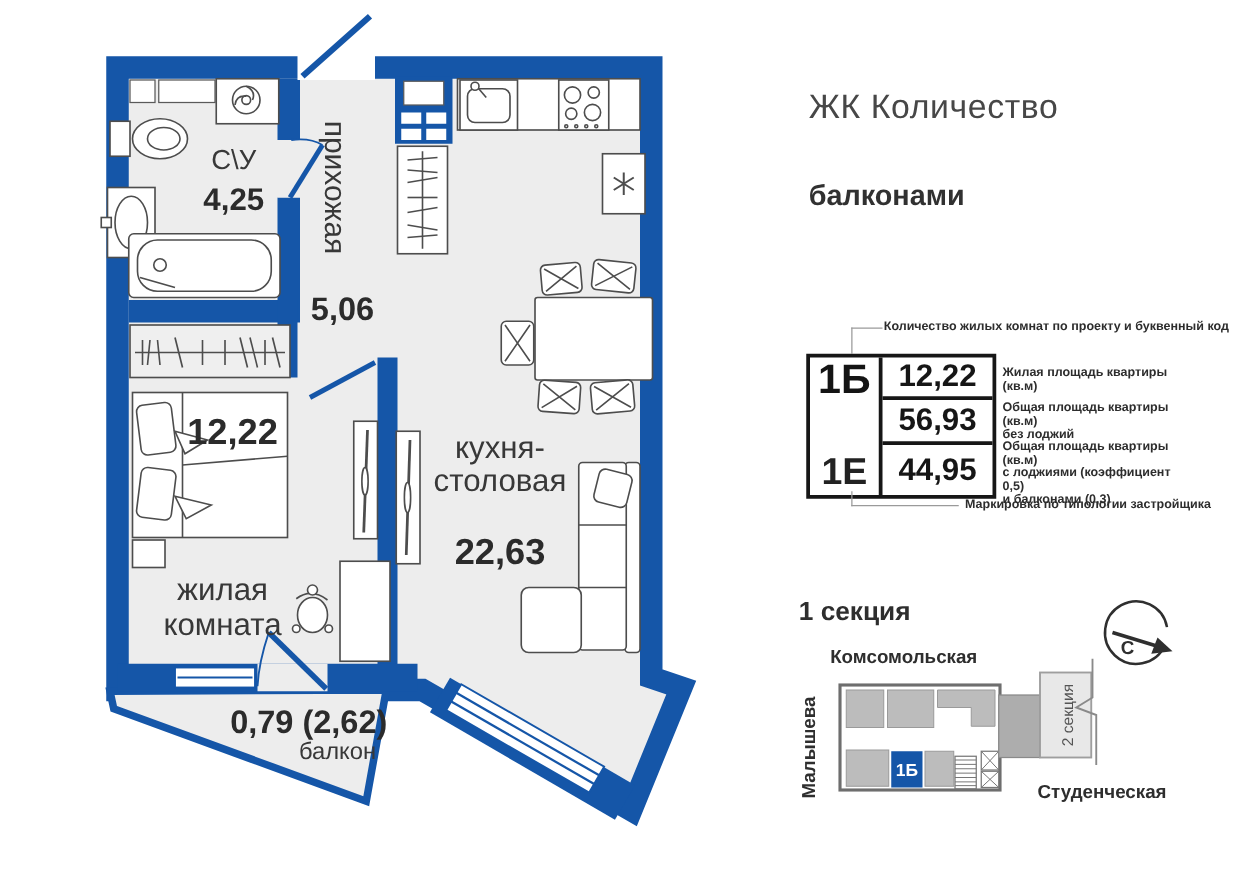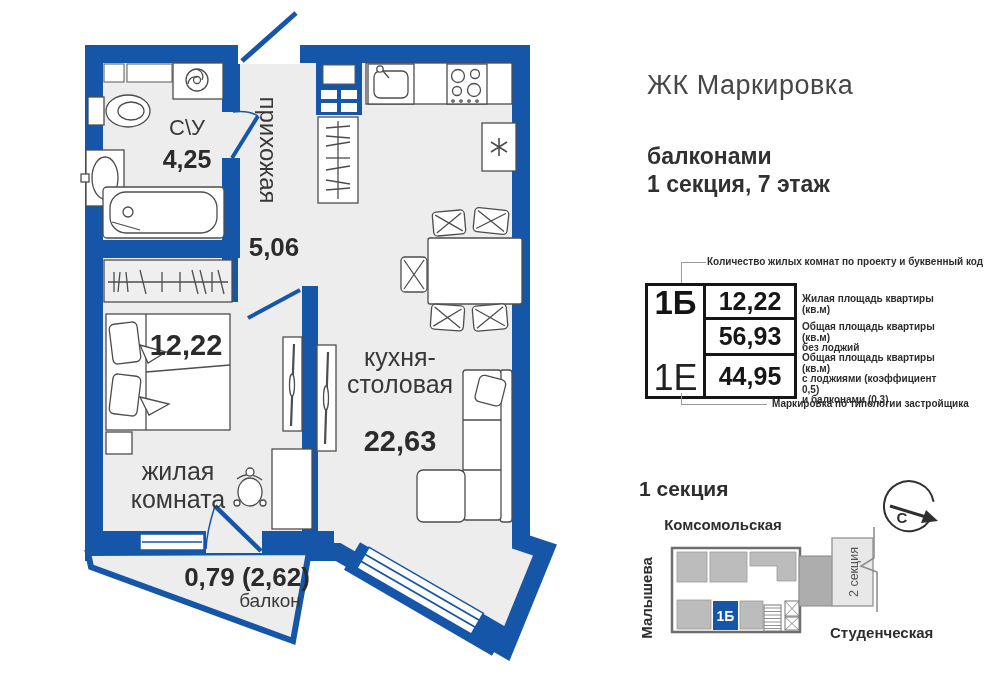--- a/index.html
+++ b/index.html
@@ -9,21 +9,21 @@
   .title { position:absolute; left:647px; top:70px; font-size:27px; color:#474747;
            letter-spacing:.5px; font-weight:500; }
   .subtitle { position:absolute; left:647px; top:142px; font-size:23px; font-weight:bold;
               color:#313131; line-height:28px; }
   .info-card { position:absolute; left:645px; top:283px; width:146px; height:110px;
                border:3px solid #161616; display:grid; grid-template-columns:58px 1fr;
                grid-template-rows:34px 36px 1fr; background:#fff; }
   .code-col { grid-row:1/4; border-right:3px solid #161616; display:flex; flex-direction:column;
               align-items:center; justify-content:space-between; padding:1px 0 2px; }
   .code-main { font-size:33px; font-weight:bold; color:#141414; line-height:32px; }
-  .code-alt  { font-size:36px; color:#222; line-height:32px; }
+  .code-alt  { font-size:30px; color:#222; line-height:32px;font-weight:bold; }
   .val { display:flex; align-items:center; justify-content:center; font-size:25px;
          font-weight:bold; color:#161616; }
   .val.b1, .val.b2 { border-bottom:3px solid #161616; }
   .note { position:absolute; font-size:10px; font-weight:bold; color:#2d2d2d;
           line-height:10.5px; white-space:pre-line; }
   .note.nowrap { white-space:nowrap; }
   .leader { position:absolute; background:#9a9a9a; }
 </style>
 </head>
 <body>
@@ -276,24 +276,23 @@
 
     <g>
       <path d="M 931.7 516.6 A 25 25 0 1 1 933.6 501.7" fill="none" stroke="#2f2f2f" stroke-width="2"></path>
       <line x1="890" y1="506" x2="926" y2="517" stroke="#2f2f2f" stroke-width="3"></line>
       <polygon points="938,521 921,523 926,510" fill="#2f2f2f"></polygon>
       <text x="902" y="523" font-size="15" font-weight="bold" fill="#2f2f2f" text-anchor="middle">С</text>
     </g>
   </g>
 </svg>
 
-  <div class="title">ЖК Маркировка</div>
+  <div class="title">ЖК Количество</div>
   <div class="subtitle">
     <div>балконами</div>
-    <div>1 секция, 7 этаж</div>
   </div>
 
   <div class="note nowrap" style="left:707px; top:257px;">Количество жилых комнат по проекту и буквенный код</div>
 
   <div class="leader" style="left:681px; top:262px; width:1px; height:21px;"></div>
   <div class="leader" style="left:681px; top:262px; width:25px; height:1px;"></div>
 
   <div class="info-card">
     <div class="code-col">
       <div class="code-main">1Б</div>

